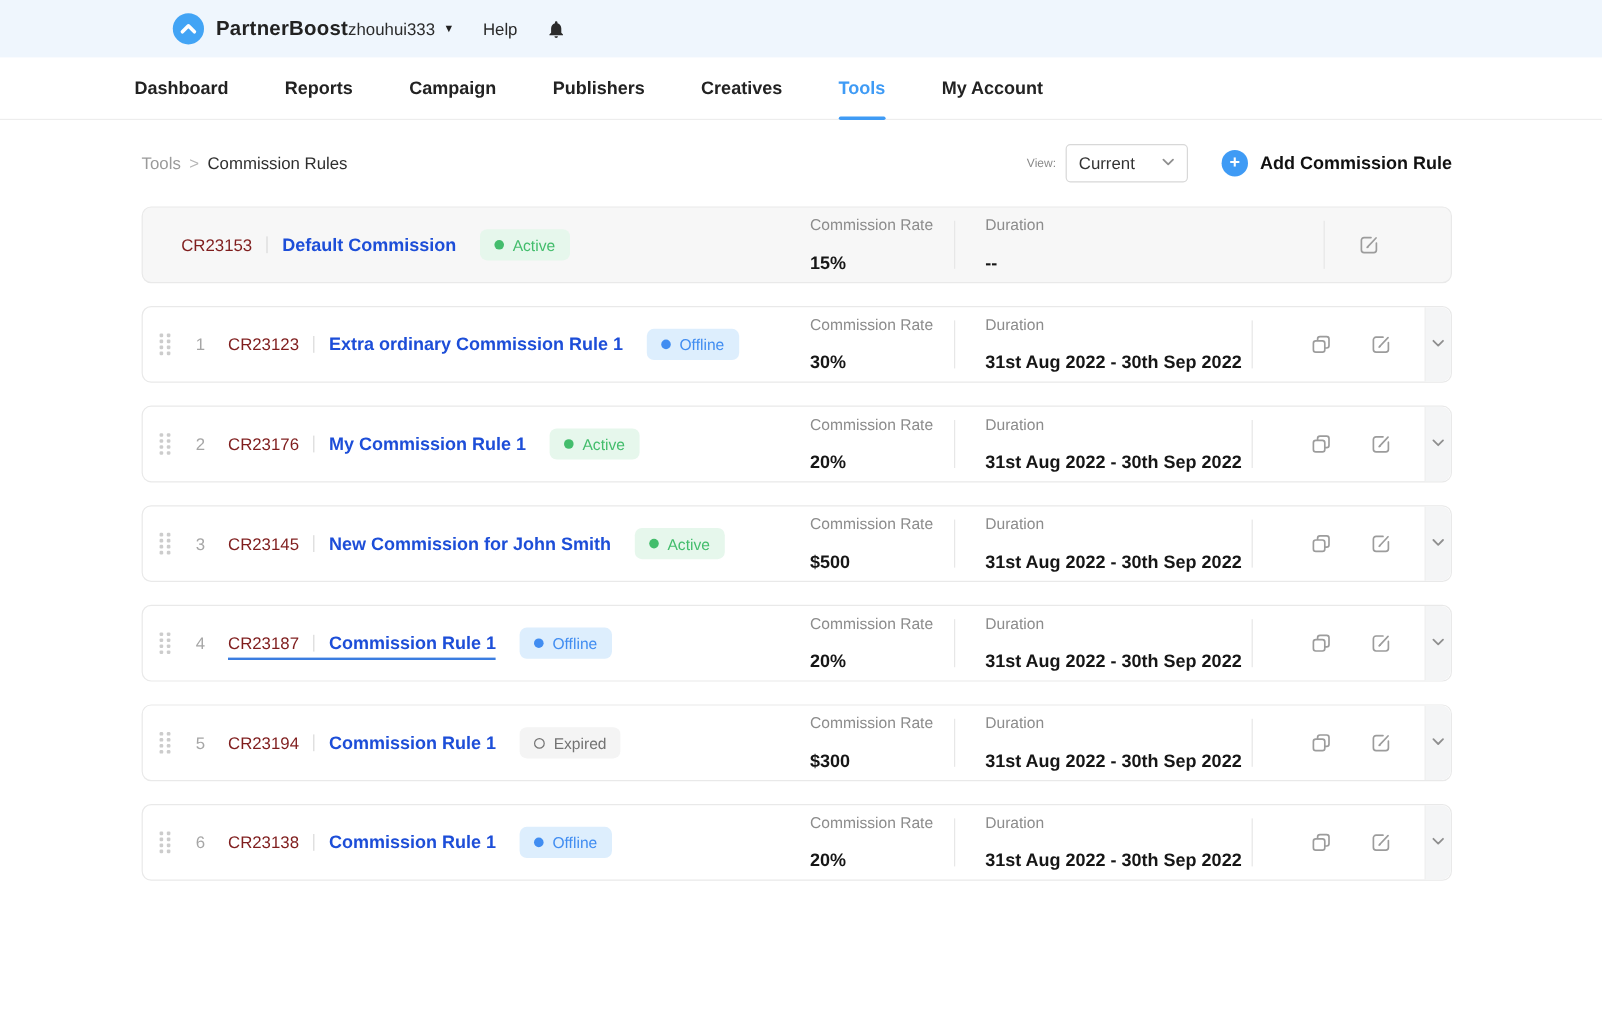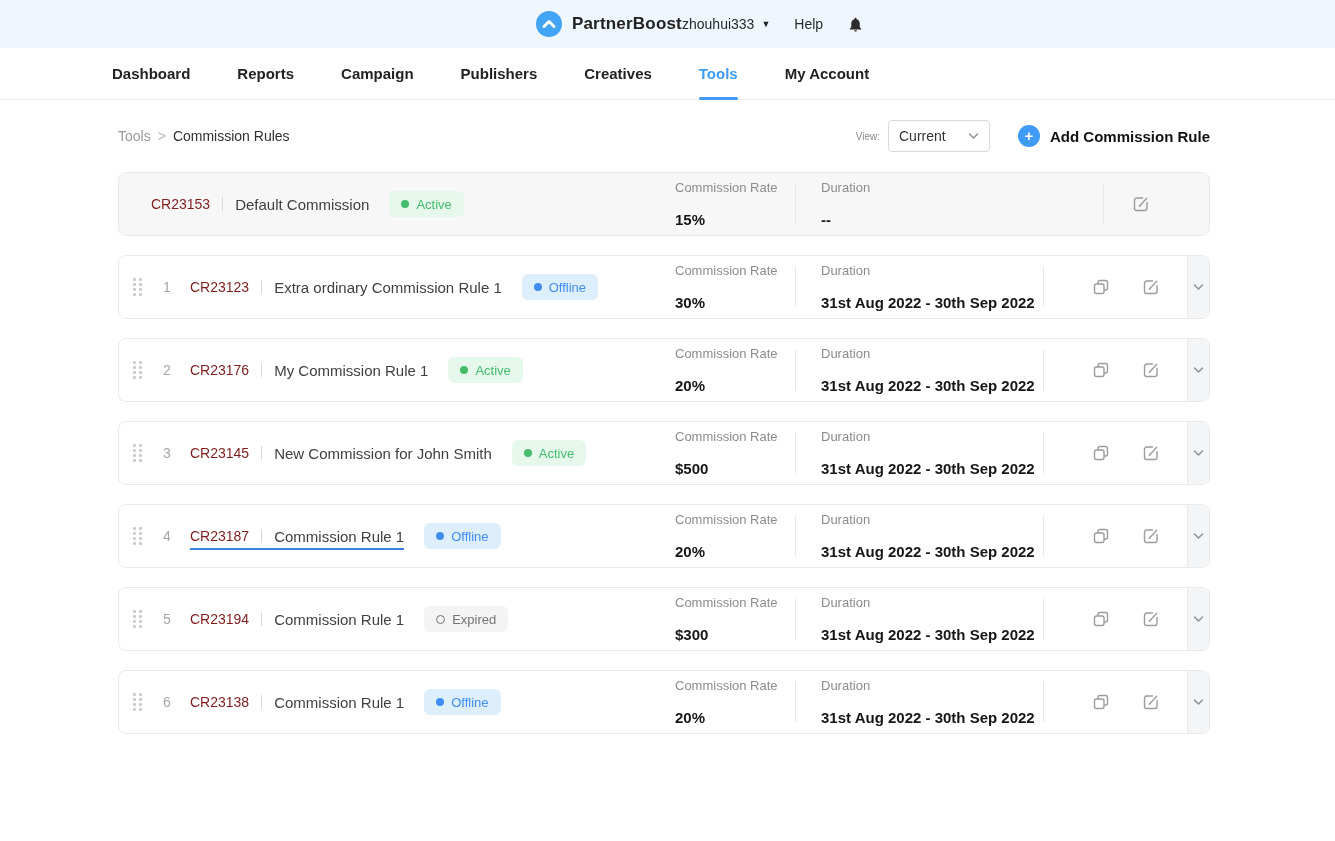--- a/index.html
+++ b/index.html
@@ -2,21 +2,21 @@
 <html><head>
 <meta charset="utf-8">
 <style>
   * { margin:0; padding:0; box-sizing:border-box; }
   html,body { width:1335px; height:841px; background:#fff; overflow:hidden;
               font-family:"Liberation Sans", sans-serif; }
 
   
   .topbar { height:48px; background:#eff6fd; display:flex; align-items:center; }
   .shell  { width:100%; padding-left:118px; padding-right:79px;
-            display:flex; align-items:center; justify-content:center;margin-left:26px; }
+            display:flex; align-items:center; justify-content:flex-start;margin-left:26px; }
   .brand  { display:flex; align-items:center; gap:10px; cursor:pointer; }
   .logo-circle { width:26px; height:26px; border-radius:50%; background:#42a4f5;
                  display:flex; align-items:center; justify-content:center; }
   .brand-name { font-size:17px; font-weight:bold; color:#222; letter-spacing:.2px; }
   .top-right { display:flex; align-items:center; gap:24px; }
   .user { display:flex; align-items:center; gap:7px; font-size:14px; color:#2b2b2b; cursor:pointer; }
   .caret-down { font-size:9px; color:#222; line-height:1; }
   .help-link { font-size:14px; color:#2b2b2b; cursor:pointer; }
   .bell { display:flex; align-items:center; cursor:pointer; }
 
@@ -60,21 +60,21 @@
   .drag { display:grid; grid-template-columns:repeat(2,3px); grid-auto-rows:3px;
           gap:2px 3px; cursor:grab; }
   .drag i { width:2.5px; height:2.5px; background:#cccccc; border-radius:1px; }
 
   .order   { color:#a6a6a6; font-size:14px; margin-left:18px; width:14px; text-align:center; }
   .name-group { display:flex; align-items:center; margin-left:16px; position:relative; }
   .name-group.underlined::after { content:""; position:absolute; left:0; right:0; bottom:-5px;
                                   height:2px; background:#3b7de0; }
   .rule-id { color:#7f1d1d; font-size:14px; }
   .sep { width:1px; height:14px; background:#d9d9d9; margin:0 12px; }
-  .rule-name { font-size:15px; font-weight:normal; color:#404040; white-space:nowrap; }
+  .rule-name { font-size:15px; font-weight:bold; color:#1d4ed8; white-space:nowrap; }
 
   .badge { margin-left:20px; height:26px; padding:8px 12px; border-radius:6px;
            display:inline-flex; align-items:center; font-size:13px; white-space:nowrap; }
   .badge .dot { width:8px; height:8px; border-radius:50%; background:currentColor; margin-right:7px; }
   .badge.active  { background:#e6f7ec; color:#43bd6c; }
   .badge.offline { background:#ddeefd; color:#418df1; }
   .badge.expired { background:#f4f4f4; color:#737373;justify-content:center; }
   .badge.expired .dot { background:transparent; border:1.5px solid currentColor;
                         width:9px; height:9px; }
 

